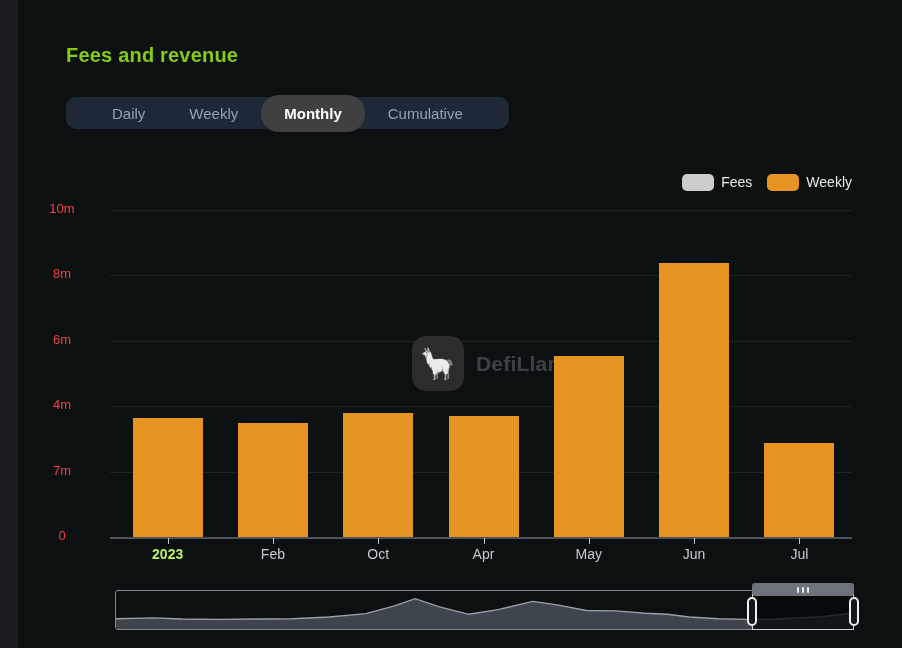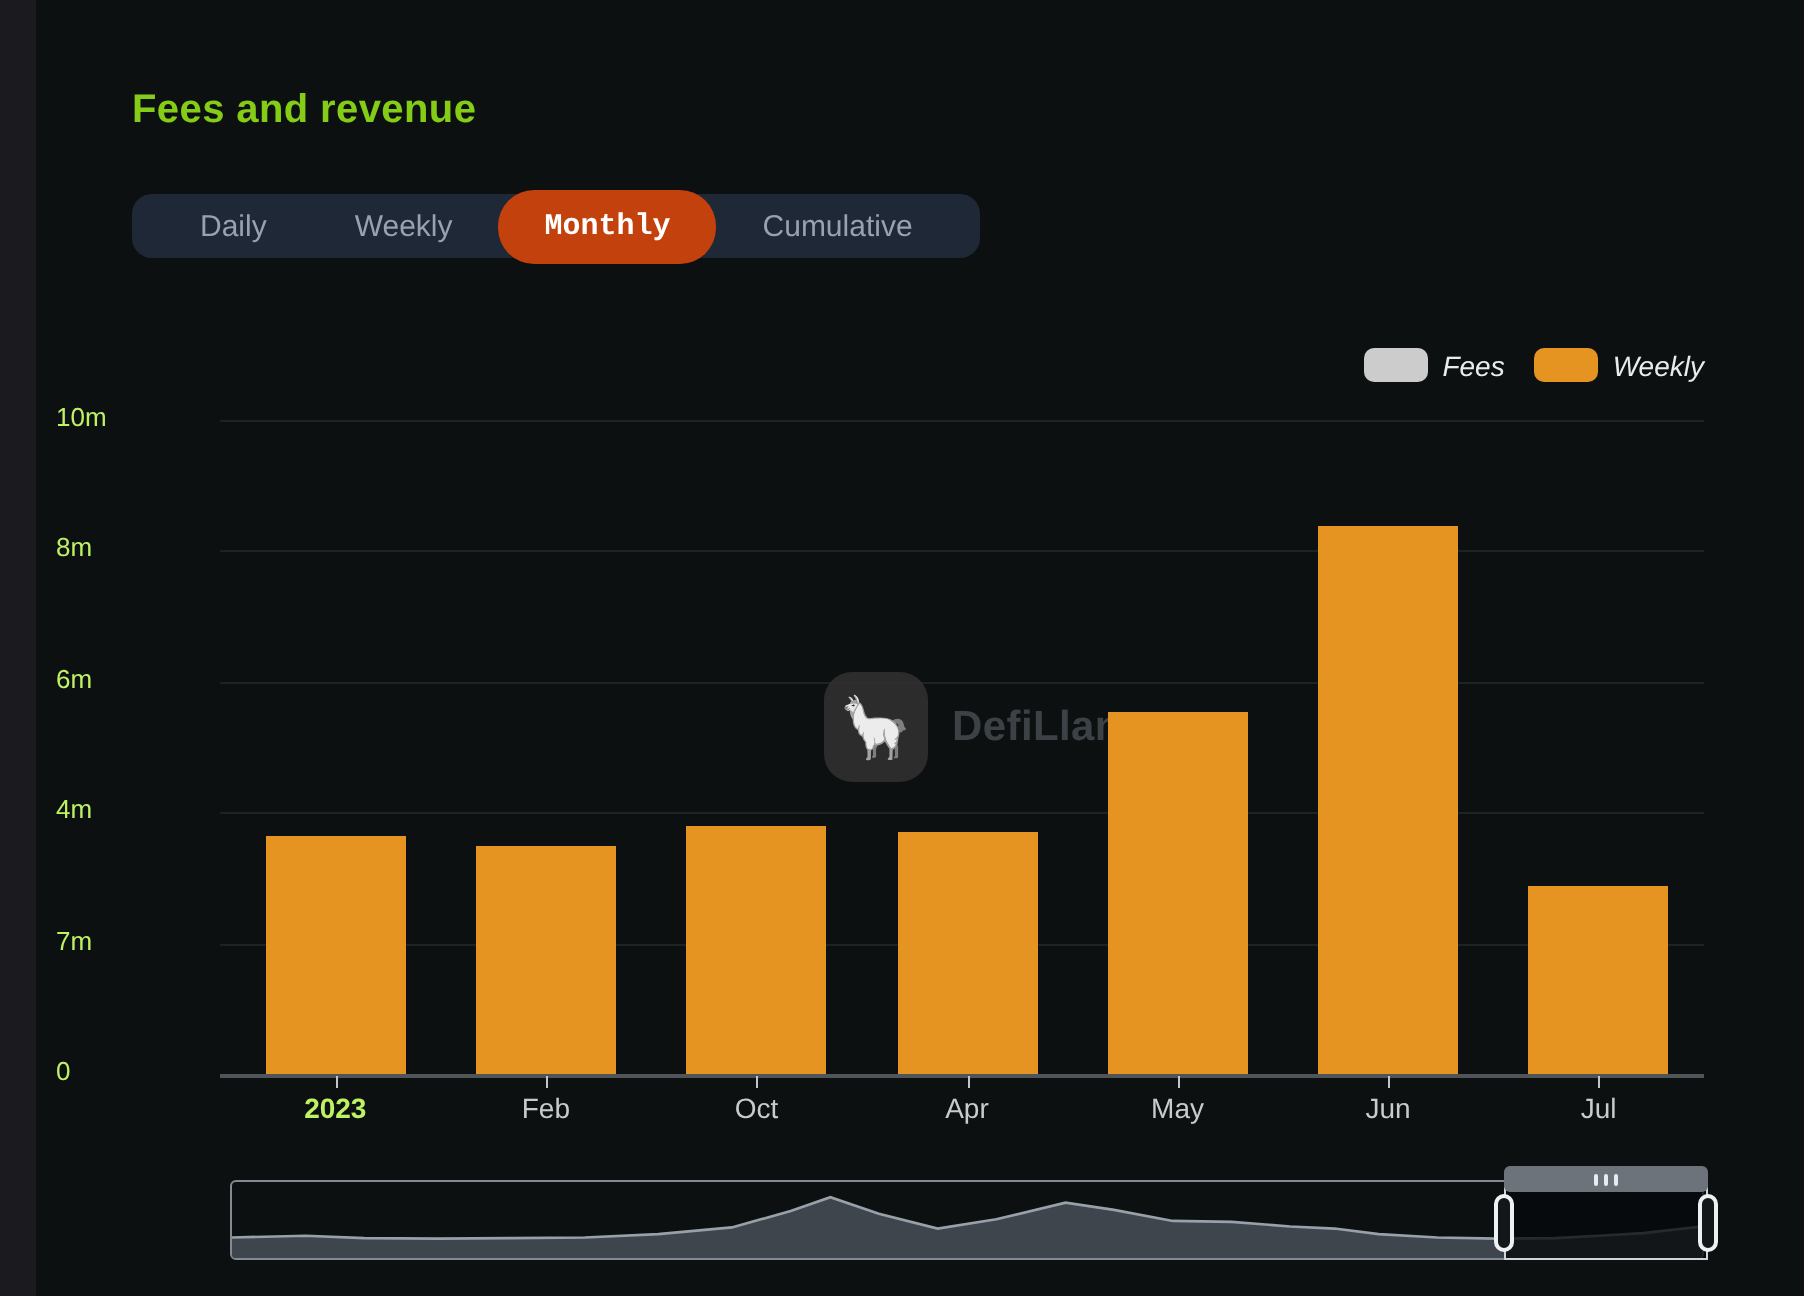--- a/index.html
+++ b/index.html
@@ -5,34 +5,34 @@
   html,body{margin:0;padding:0;background:#0c1011;}
   .screen{
     position:relative;width:902px;height:648px;overflow:hidden;
     background:#0c1011;font-family:"Liberation Sans",sans-serif;
     -webkit-font-smoothing:antialiased;
   }
   .left-strip{position:absolute;left:0;top:0;width:18px;height:648px;background:#1a1a1f;}
   .title{position:absolute;left:66px;top:44px;font-size:20px;font-weight:bold;color:#84cc16;letter-spacing:.2px;}
   
   .tabbar{position:absolute;left:66px;top:97px;height:32px;background:#1e2836;border-radius:10px;
-          display:flex;align-items:center;padding:0 13px;gap:2px;box-sizing:border-box;}
+          display:flex;align-items:center;padding:0 25px;gap:2px;box-sizing:border-box;}
   .tab{background:transparent;border:none;color:#97a1af;font-size:15px;line-height:1;
        padding:10px 21px;border-radius:18px;font-family:inherit;cursor:pointer;}
-  .tab.active{background:#c2410c;color:#ffffff;font-weight:bold;padding:11px 23px;font-family:Liberation Mono, monospace;}
+  .tab.active{background:#404040;color:#ffffff;font-weight:bold;padding:11px 23px;}
   
   .legend{position:absolute;right:50px;top:174px;display:flex;align-items:center;gap:15px;}
-  .legend-item{display:flex;align-items:center;gap:7px;cursor:pointer;font-style:italic;}
+  .legend-item{display:flex;gap:7px;cursor:pointer;}
   .swatch{width:32px;height:17px;border-radius:5px;display:inline-block;}
   .legend-label{color:#e9ebec;font-size:14px;}
   
   .plot{position:absolute;inset:0;}
   .gridline{position:absolute;height:1px;background:#1d2322;}
   .axis-line{position:absolute;height:2px;background:#4e5458;}
-  .y-label{position:absolute;left:28px;width:68px;text-align:left;font-size:13px;color:#bef264;}
+  .y-label{position:absolute;left:28px;width:68px;text-align:center;font-size:13px;color:#ef4444;}
   .bar{position:absolute;width:70px;z-index:2;}
   .x-tick{position:absolute;top:538px;width:1px;height:6px;background:#c0c5c8;}
   .x-label{position:absolute;top:546px;width:90px;text-align:center;font-size:14px;color:#c6cbce;}
   .x-label.first{color:#bef264;font-weight:bold;}
   
   .watermark{position:absolute;left:412px;top:336px;display:flex;align-items:center;gap:12px;z-index:1;}
   .wm-logo{width:52px;height:55px;border-radius:14px;background:#26292e;display:flex;align-items:center;
            justify-content:center;font-size:30px;filter:grayscale(1) brightness(1.15);opacity:.92;}
   .wm-text{font-size:21px;font-weight:bold;color:#3c4146;letter-spacing:.2px;}
   

